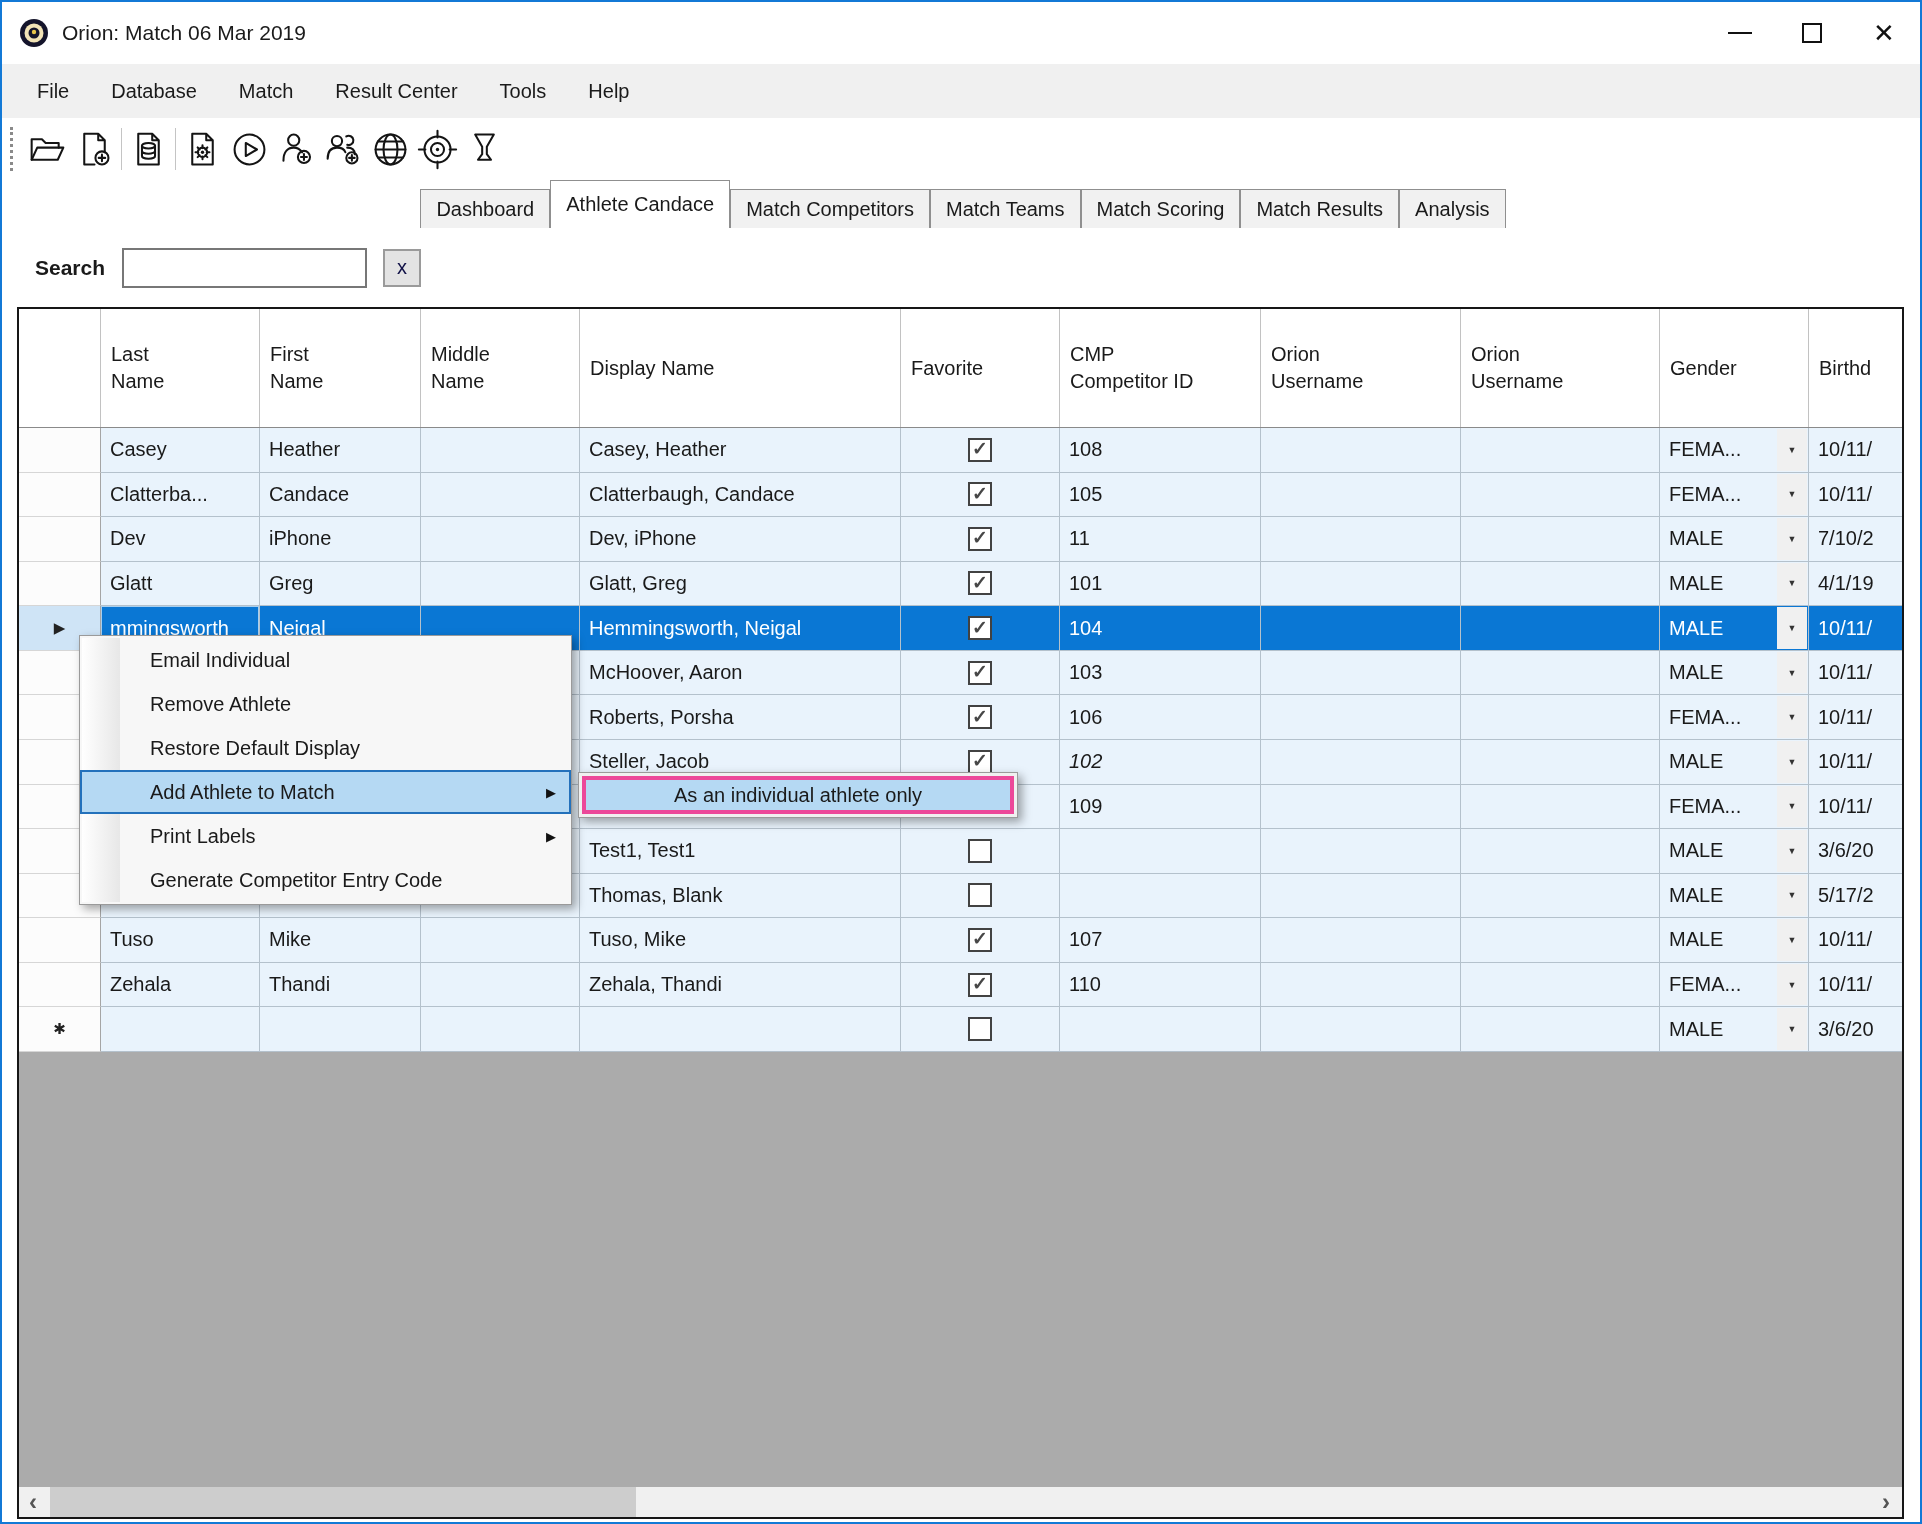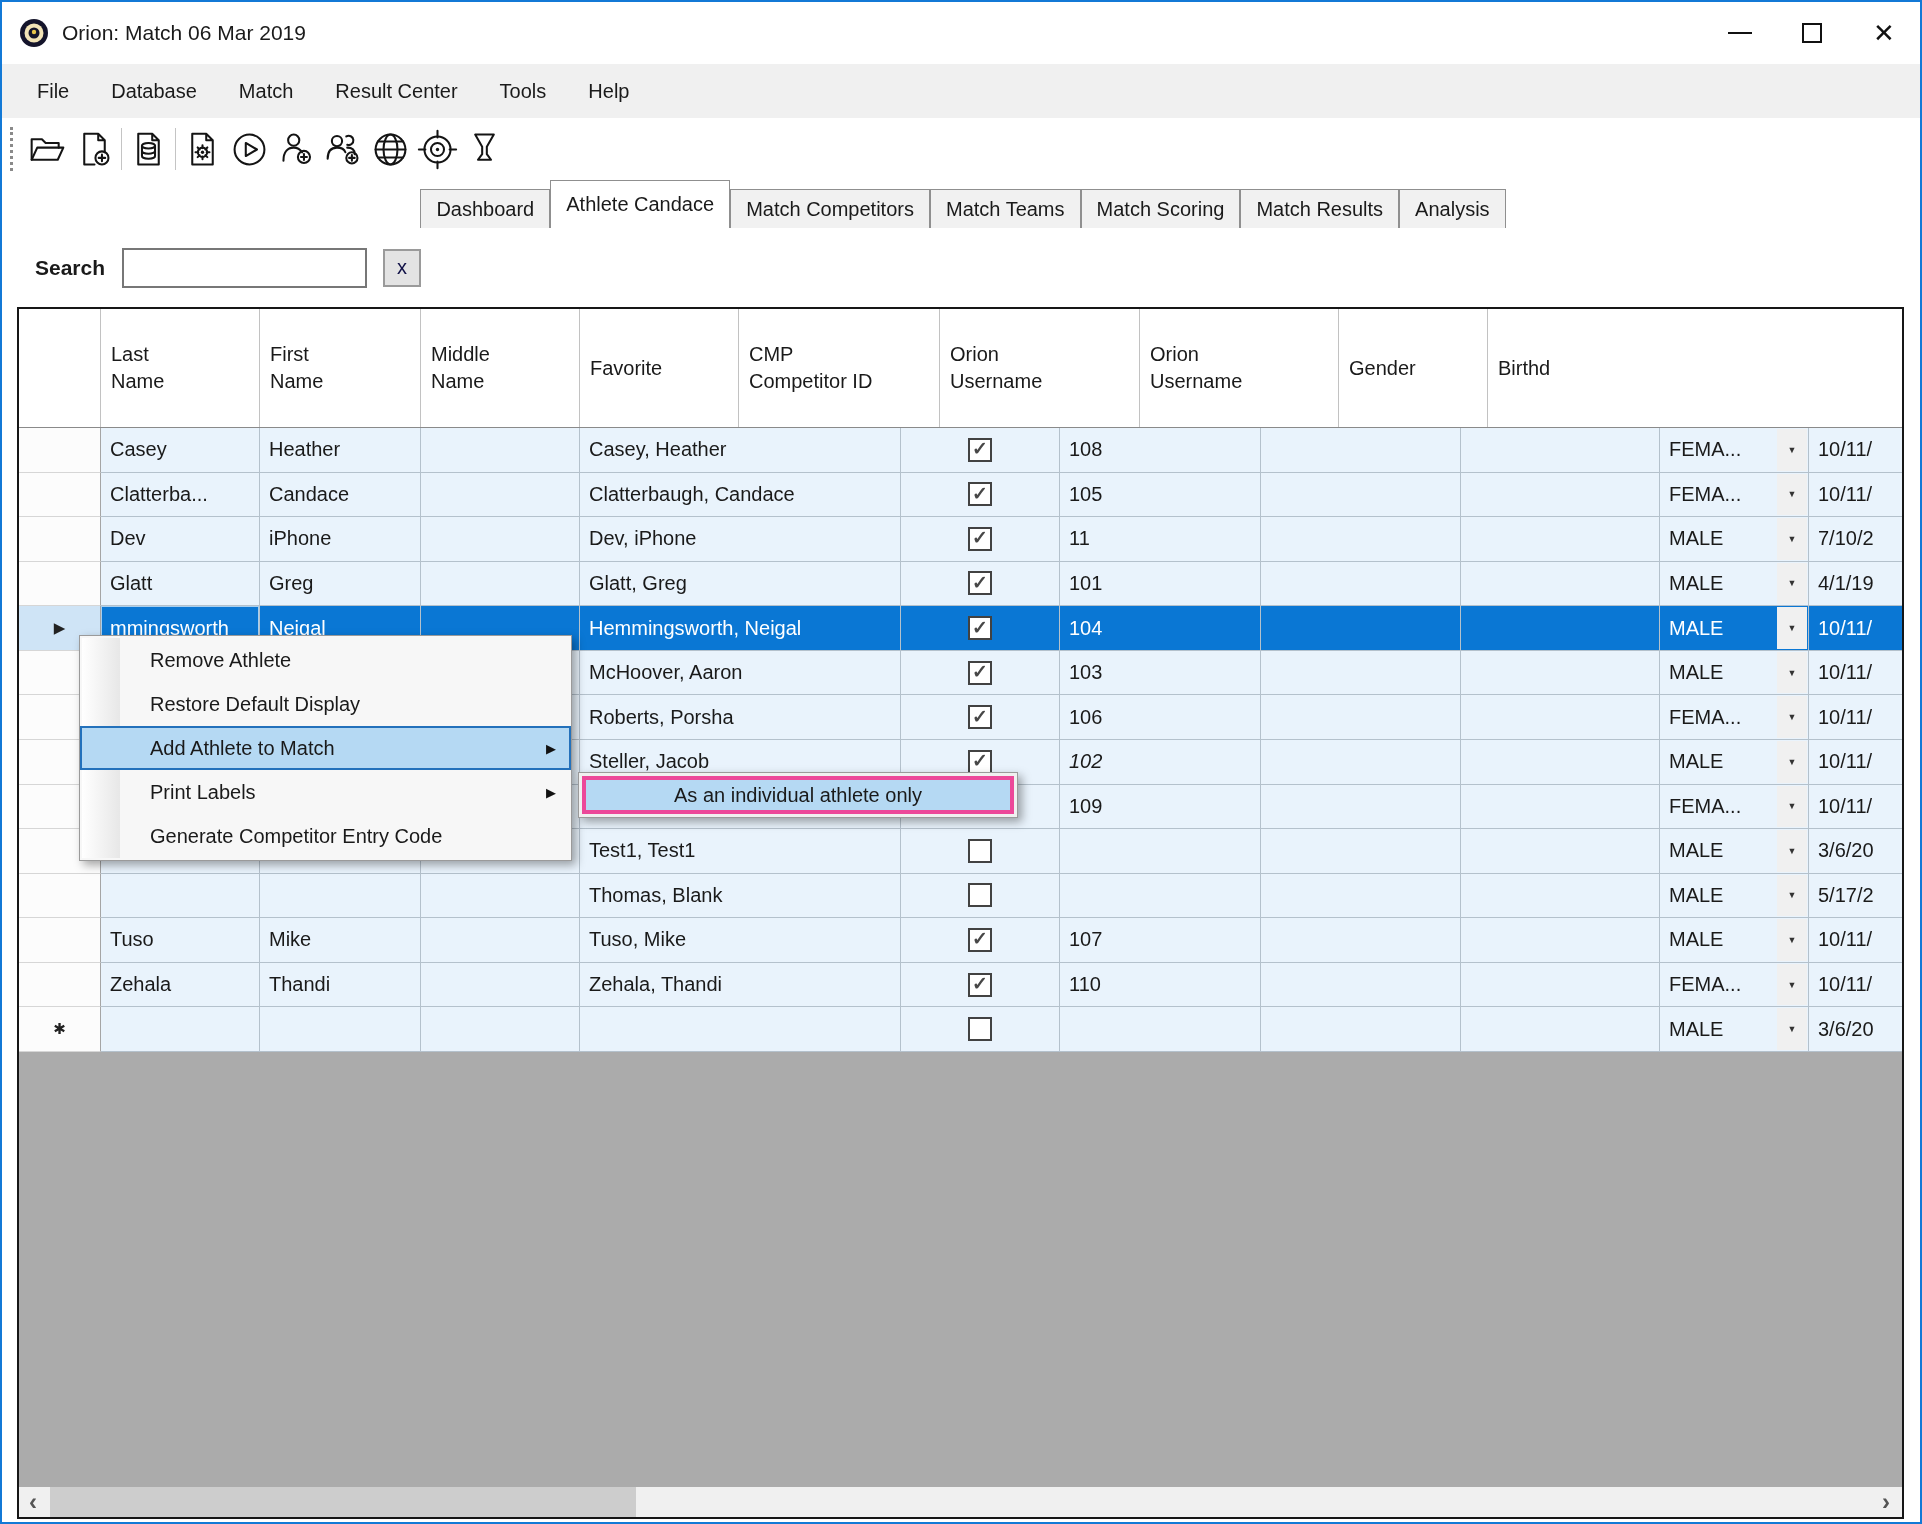--- a/index.html
+++ b/index.html
@@ -220,20 +220,21 @@
 
 <div class="gridwrap">
   <div class="grid-header" id="gridheader">
       <div class="hcell" style="width: 82px;"></div>
       <div class="hcell" style="width: 159px;">Last
 Name</div>
       <div class="hcell" style="width: 161px;">First
 Name</div>
       <div class="hcell" style="width: 159px;">Middle
 Name</div>
+      <div class="hcell" style="width: 321px;">Display Name</div>
       <div class="hcell" style="width: 159px;">Favorite</div>
       <div class="hcell" style="width: 201px;">CMP
 Competitor ID</div>
       <div class="hcell" style="width: 200px;">Orion
 Username</div>
       <div class="hcell" style="width: 199px;">Orion
 Username</div>
       <div class="hcell" style="width: 149px;">Gender</div>
       <div class="hcell" style="width: 93px;">Birthd</div>
     </div>
@@ -494,20 +495,21 @@
   <div class="grid-filler"></div>
   <div class="hscroll">
     <span class="scroll-arrow scroll-left"></span>
     <div class="scroll-thumb"></div>
     <span class="scroll-arrow scroll-right"></span>
   </div>
 </div>
 
 <div class="context-menu" id="contextmenu">
   <div class="menu-gutter"></div>
+<div class="cm-item">Email Individual</div>
     <div class="cm-item">Remove Athlete</div>
     <div class="cm-item">Restore Default Display</div>
     <div class="cm-item highlight">Add Athlete to Match<span class="cm-sub-arrow"></span></div>
     <div class="cm-item">Print Labels<span class="cm-sub-arrow"></span></div>
     <div class="cm-item">Generate Competitor Entry Code</div>
   </div>
 
 <div class="submenu" id="submenu">
     <div class="sm-item">As an individual athlete only</div>
   </div>

